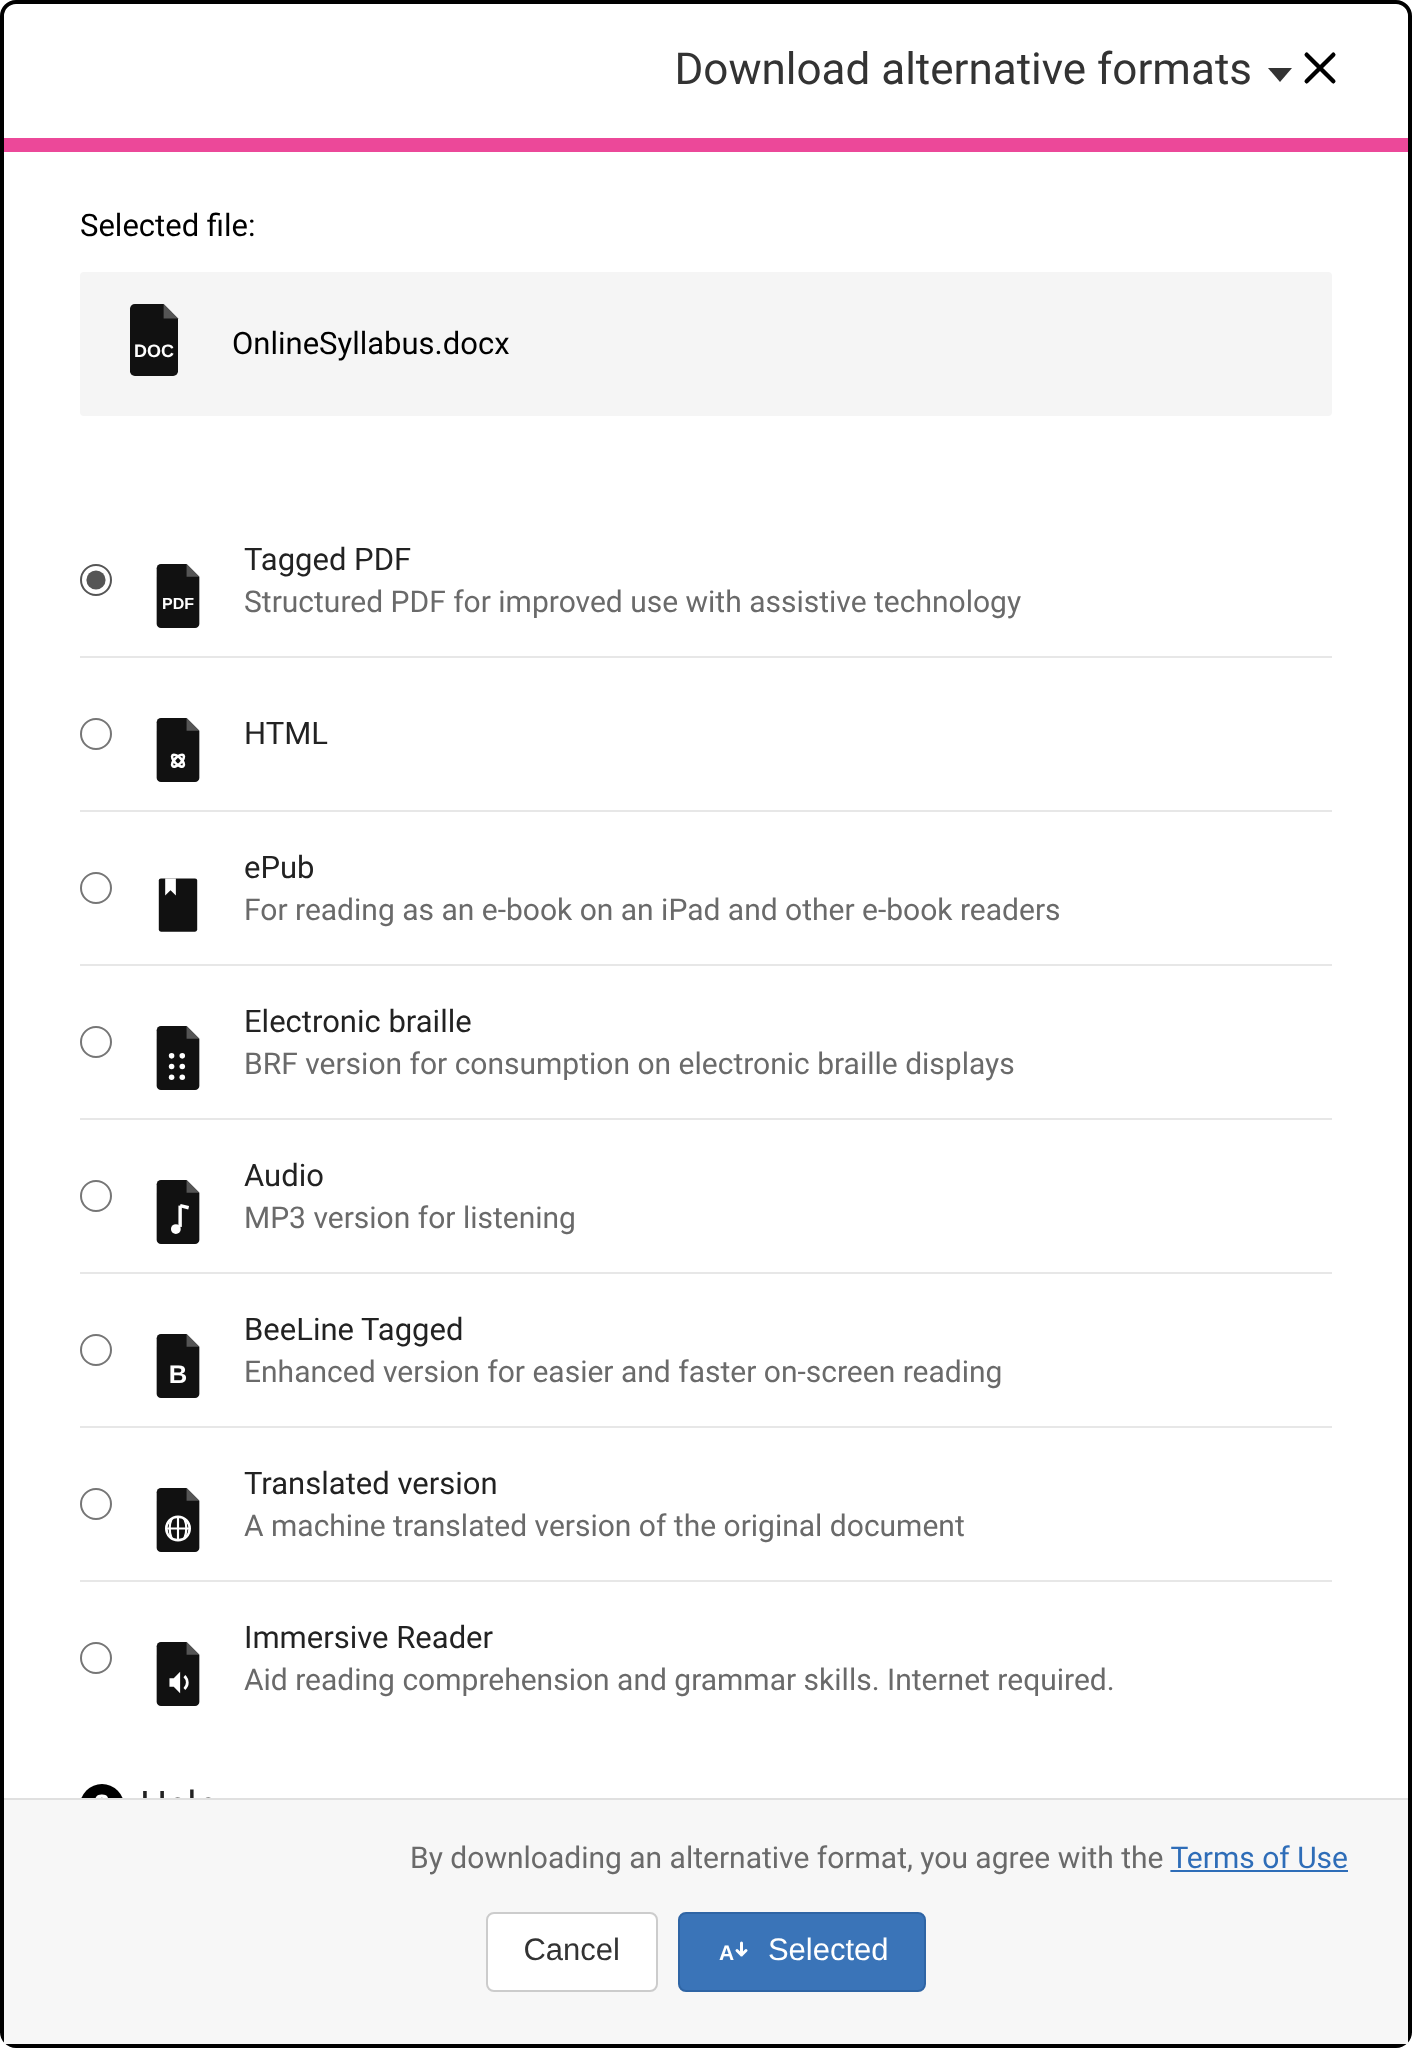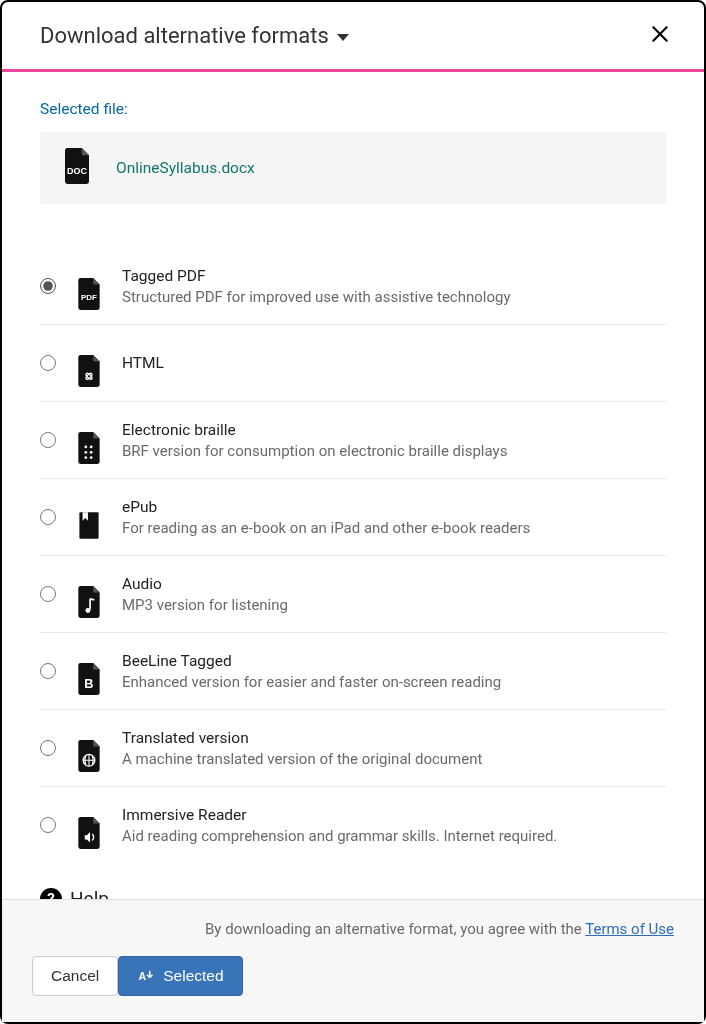--- a/index.html
+++ b/index.html
@@ -15,23 +15,23 @@
     height: 100%;
     border: 2px solid #000;
     border-radius: 8px;
     display: flex;
     flex-direction: column;
     background: #fff;
   }
   .header {
     display: flex;
     align-items: center;
-    justify-content: space-between;
+    justify-content: flex-end;
     padding: 18px 30px 18px 38px;
-    border-bottom: 3px solid #ec4899;
+    border-bottom: 7px solid #ec4899;
   }
   .title-wrap {
     display: flex;
     align-items: center;
     gap: 8px;
     cursor: pointer;
   }
   .title {
     font-size: 22px;
     font-weight: 400;
@@ -51,34 +51,34 @@
     padding: 4px;
   }
   .close-btn svg { width: 20px; height: 20px; }
   .content {
     flex: 1;
     overflow-y: auto;
     padding: 28px 38px 20px 38px;
   }
   .selected-label {
     font-size: 15.5px;
-    color: #0369a1;
+    color: #000000;
     margin-bottom: 14px;
   }
   .file-box {
     background: #f5f5f5;
     border-radius: 2px;
     padding: 16px 22px;
     display: flex;
     align-items: center;
     gap: 24px;
     margin-bottom: 44px;
   }
   .file-box .doc-icon svg { width: 30px; height: 36px; }
-  .file-name { font-size: 15.5px; color: #0f766e; text-align: center; }
+  .file-name { font-size: 15.5px; color: #000000; text-align: center; }
   .options { }
   .option {
     display: flex;
     align-items: center;
     gap: 18px;
     padding: 14px 0;
     border-bottom: 1px solid #e7e7e7;
     cursor: pointer;
   }
   .option:last-of-type { border-bottom: none; }
@@ -131,21 +131,22 @@
     color: #6a6a6a;
     margin-bottom: 18px;
   }
   .terms-link {
     color: #2e6db8;
     text-decoration: underline;
     cursor: pointer;
   }
   .buttons {
     display: flex;
-    justify-content: flex-start;
+    justify-content: center;
+    gap: 10px;
   }
   .btn {
     font-size: 15.5px;
     padding: 10px 18px;
     border-radius: 4px;
     cursor: pointer;
     display: inline-flex;
     align-items: center;
     gap: 8px;
   }
@@ -222,47 +223,47 @@
         </span>
         <span class="option-text">
           <span class="option-title">HTML</span>
         </span>
       </label>
 
       <label class="option">
         <input type="radio" name="fmt" style="">
         <span class="icon-wrap">
           <svg viewBox="0 0 24 30">
+              <path d="M4 3 H20 a1 1 0 0 1 1 1 V27 a1 1 0 0 1 -1 1 H4 a1 1 0 0 1 -1 -1 V4 a1 1 0 0 1 1 -1 Z" fill="#111"></path>
+              <path d="M6 3 V11 L8.5 8.5 L11 11 V3 Z" fill="#fff"></path>
+            </svg>
+        </span>
+        <span class="option-text">
+          <span class="option-title">ePub</span>
+          <span class="option-desc">For reading as an e-book on an iPad and other e-book readers</span>
+        </span>
+      </label>
+
+      <label class="option">
+        <input type="radio" name="fmt" style="">
+        <span class="icon-wrap">
+          <svg viewBox="0 0 24 30">
               <path d="M4 0 H16 L22 6 V28 a2 2 0 0 1 -2 2 H4 a2 2 0 0 1 -2 -2 V2 a2 2 0 0 1 2 -2 Z" fill="#111"></path>
               <path d="M16 0 V6 H22 Z" fill="#555"></path>
               <circle cx="9" cy="14" r="1.3" fill="#fff"></circle>
               <circle cx="14" cy="14" r="1.3" fill="#fff"></circle>
               <circle cx="9" cy="19" r="1.3" fill="#fff"></circle>
               <circle cx="14" cy="19" r="1.3" fill="#fff"></circle>
               <circle cx="9" cy="24" r="1.3" fill="#fff"></circle>
               <circle cx="14" cy="24" r="1.3" fill="#fff"></circle>
             </svg>
         </span>
         <span class="option-text">
           <span class="option-title">Electronic braille</span>
           <span class="option-desc">BRF version for consumption on electronic braille displays</span>
-        </span>
-      </label>
-
-      <label class="option">
-        <input type="radio" name="fmt" style="">
-        <span class="icon-wrap">
-          <svg viewBox="0 0 24 30">
-              <path d="M4 3 H20 a1 1 0 0 1 1 1 V27 a1 1 0 0 1 -1 1 H4 a1 1 0 0 1 -1 -1 V4 a1 1 0 0 1 1 -1 Z" fill="#111"></path>
-              <path d="M6 3 V11 L8.5 8.5 L11 11 V3 Z" fill="#fff"></path>
-            </svg>
-        </span>
-        <span class="option-text">
-          <span class="option-title">ePub</span>
-          <span class="option-desc">For reading as an e-book on an iPad and other e-book readers</span>
         </span>
       </label>
 
       <label class="option">
         <input type="radio" name="fmt" style="">
         <span class="icon-wrap">
           <svg viewBox="0 0 24 30">
               <path d="M4 0 H16 L22 6 V28 a2 2 0 0 1 -2 2 H4 a2 2 0 0 1 -2 -2 V2 a2 2 0 0 1 2 -2 Z" fill="#111"></path>
               <path d="M16 0 V6 H22 Z" fill="#555"></path>
               <path d="M13 12 V22" stroke="#fff" stroke-width="1.6"></path>

